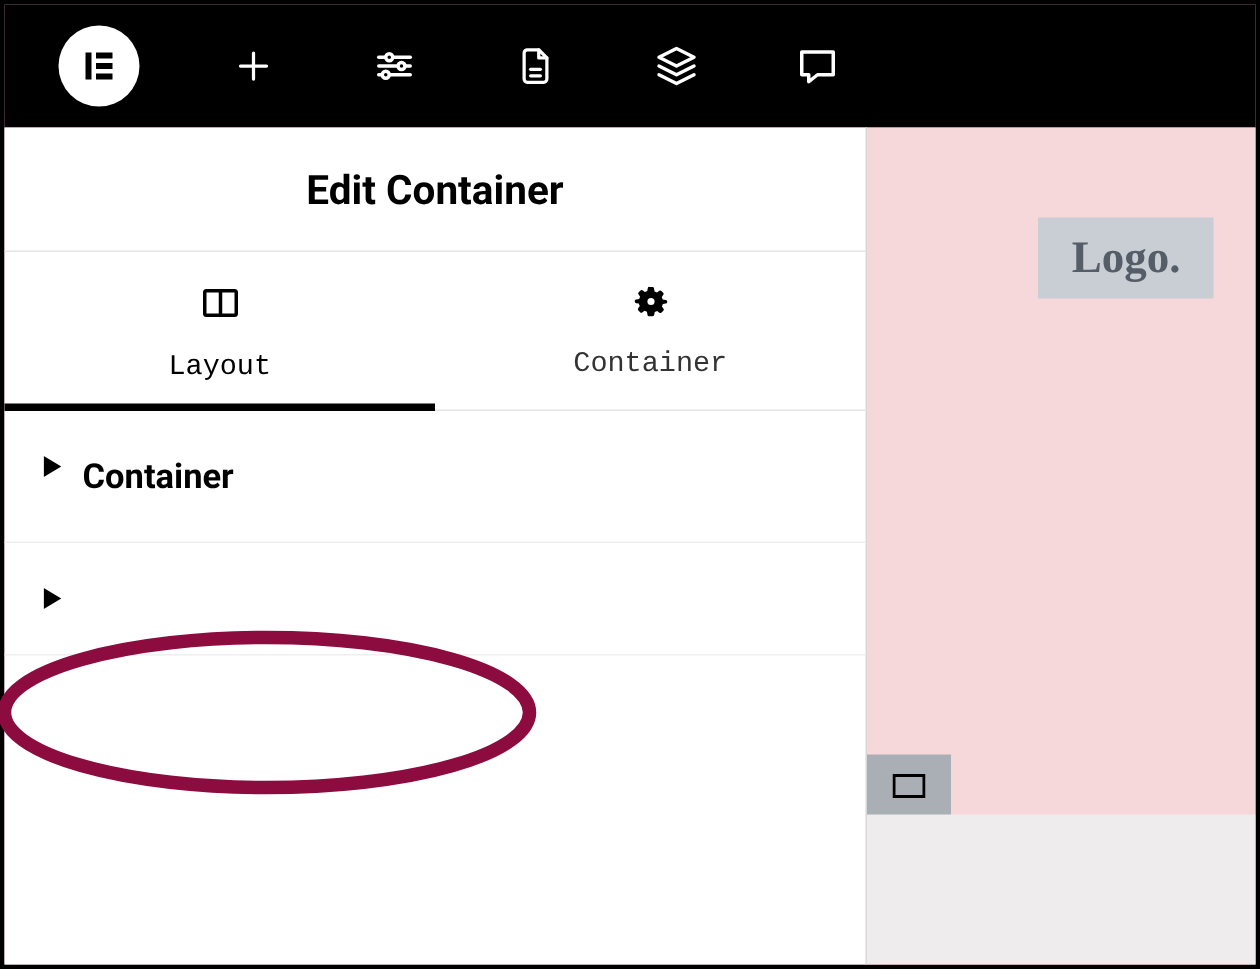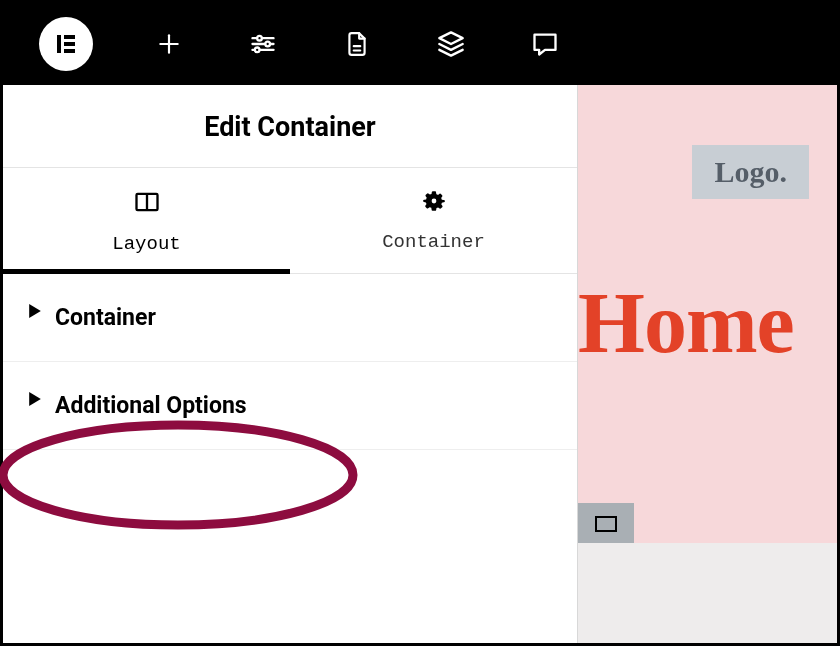--- a/index.html
+++ b/index.html
@@ -147,34 +147,32 @@
               </svg>
           </span>
           <span class="section-label">Container</span>
         </div>
         <div class="section">
           <span class="caret">
             <svg width="12" height="14" viewBox="0 0 10 12">
                 <polygon points="0,0 10,6 0,12" fill="#000"></polygon>
               </svg>
           </span>
-          <span class="section-label">Additional Options</span>
         </div>
       </div>
 
       <svg class="annot-ellipse" style="left:-10px; top:330px;" width="370" height="120" viewBox="0 0 370 120">
         <ellipse cx="185" cy="60" rx="175" ry="50" fill="none" stroke="#8d0c3f" stroke-width="9"></ellipse>
       </svg>
     </div>
 
     <div class="preview">
       <div class="logo-pill">
         <span class="logo-text">Logo.</span>
       </div>
-      <div class="home-text">Home</div>
 
       <div class="preview-handle">
         <svg width="22" height="16" viewBox="0 0 22 16">
           <rect x="1" y="1" width="20" height="14" fill="none" stroke="#000" stroke-width="2"></rect>
         </svg>
       </div>
       <div class="preview-bottom"></div>
     </div>
 
   </div>

